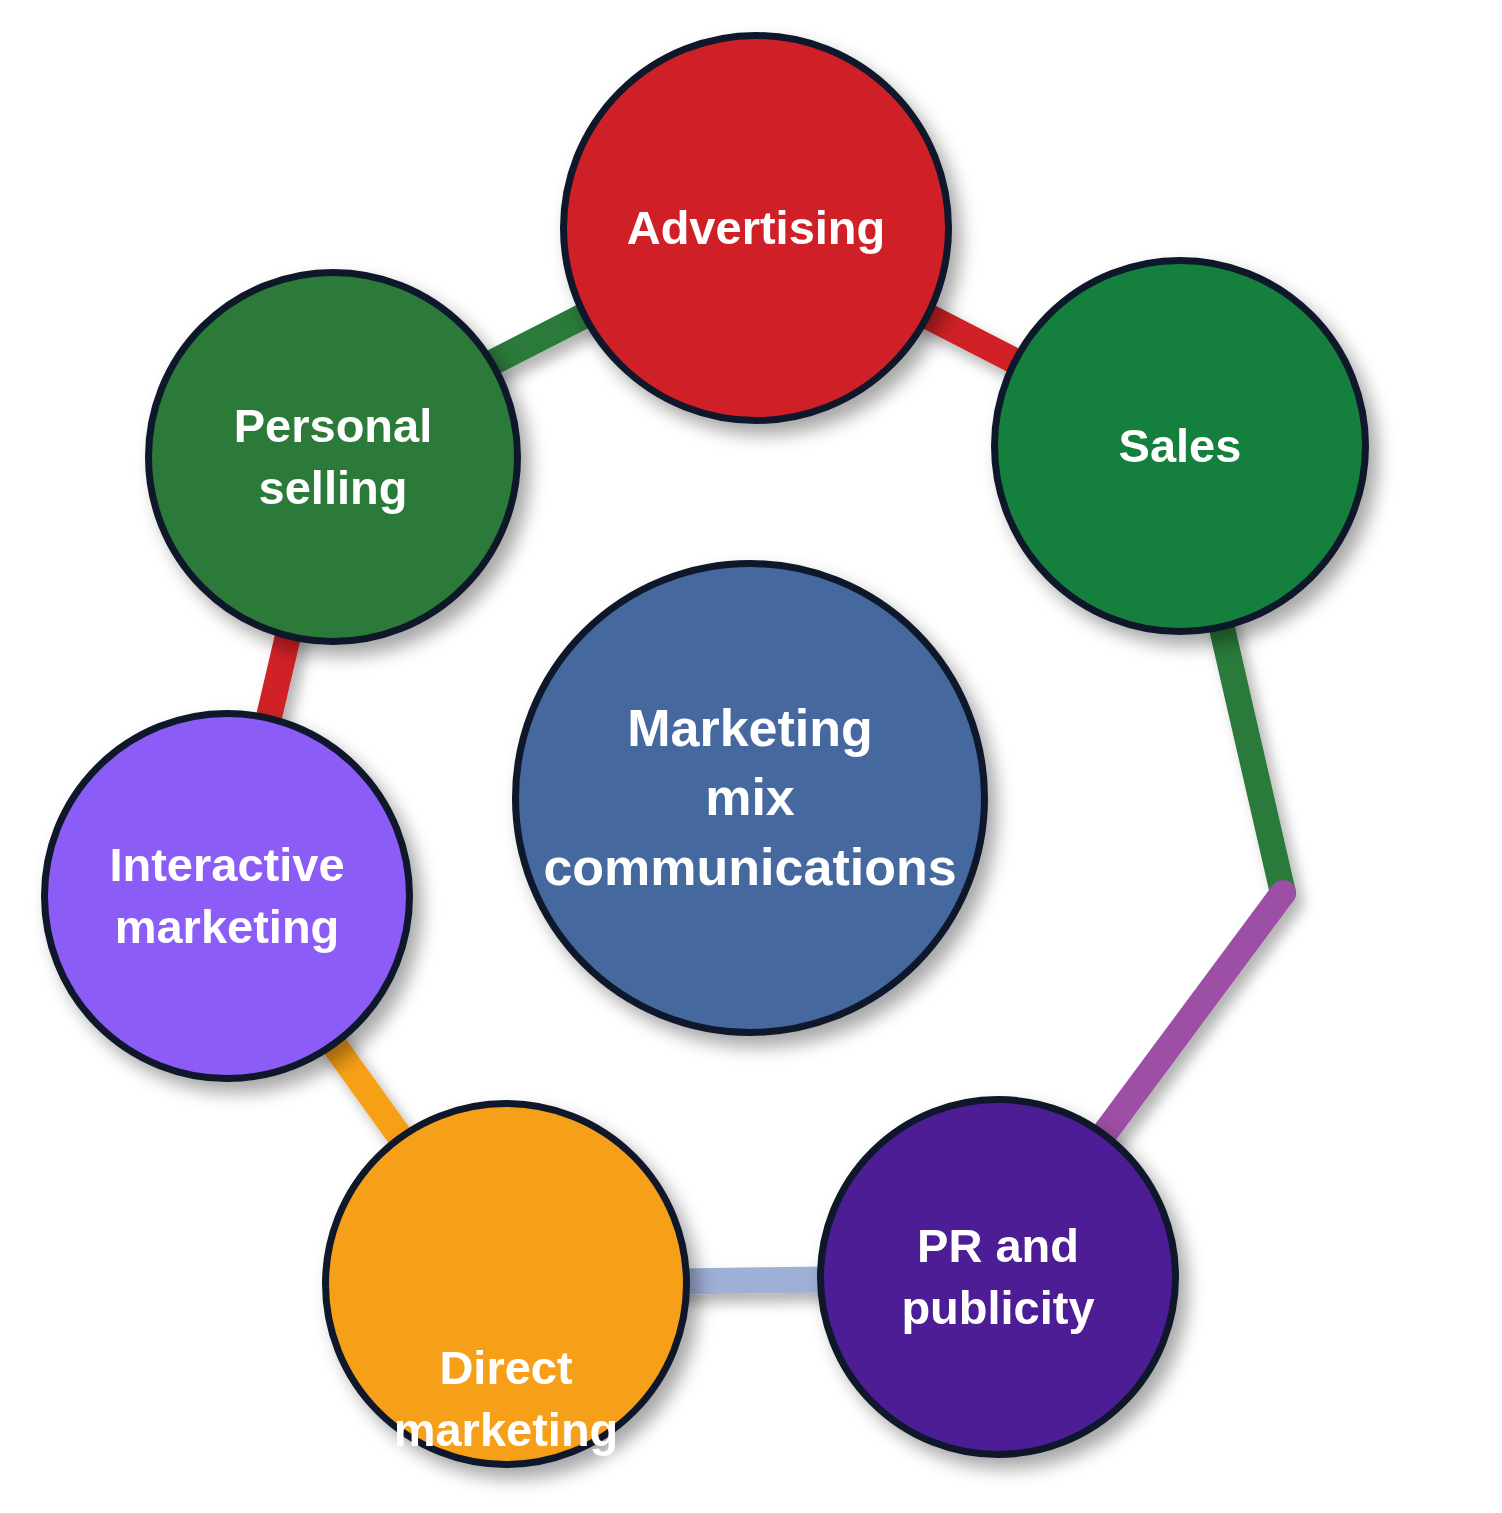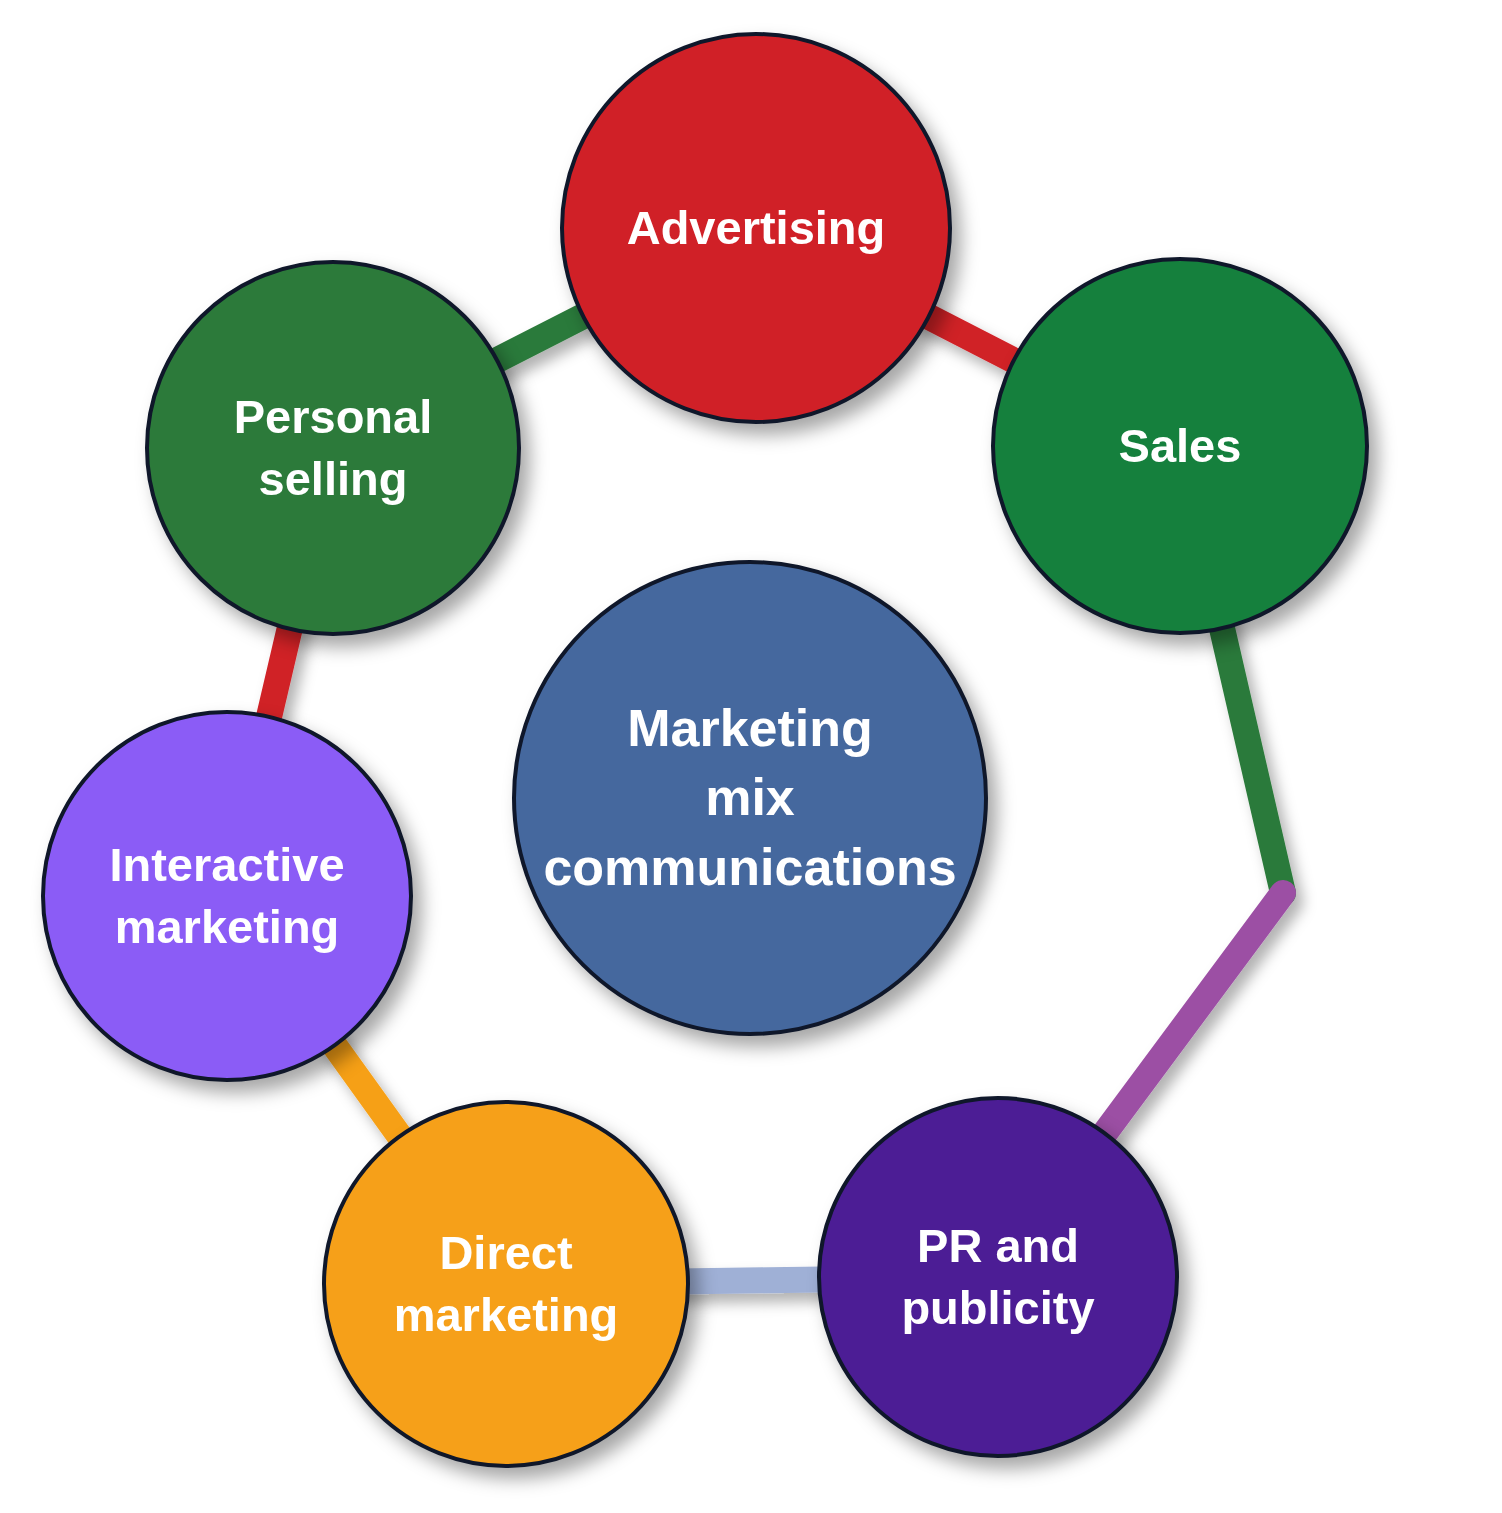--- a/index.html
+++ b/index.html
@@ -19,21 +19,21 @@
     position: absolute;
     left: 0;
     top: 0;
     width: 1502px;
     height: 1513px;
     z-index: 1;
   }
   .node {
     position: absolute;
     border-radius: 50%;
-    border: 4px solid #0f172a;
+    border: 7px solid #0f172a;
     box-sizing: border-box;
     box-shadow: 9px 11px 18px rgba(0,0,0,0.35);
     display: flex;
     align-items: center;
     justify-content: center;
     z-index: 2;
   }
   .node .label {
     text-align: center;
     color: #ffffff;
@@ -46,23 +46,23 @@
   .node-center .label {
     font-size: 52px;
     line-height: 1.33;
   }
 
   
   .node-advertising          { left: 560px;  top: 32px;   width: 392px; height: 392px; }
   .node-sales-promotion      { left: 991px;  top: 257px;  width: 378px; height: 378px; }
   .node-events-experiences   { left: 1099px; top: 709px;  width: 368px; height: 368px; }
   .node-pr-publicity         { left: 817px;  top: 1096px; width: 362px; height: 362px; }
-  .node-direct-marketing     { left: 322px;  top: 1100px; width: 368px; height: 368px; }
+  .node-direct-marketing     { left: 322px;  top: 1100px; width: 368px; height: 368px; align-items: flex-end; }
   .node-interactive-marketing{ left: 41px;   top: 710px;  width: 372px; height: 372px; }
-  .node-personal-selling     { left: 145px;  top: 260px;  width: 376px; height: 376px; align-items: center; }
+  .node-personal-selling     { left: 145px;  top: 269px;  width: 376px; height: 376px; align-items: center; }
   .node-center               { left: 512px;  top: 560px;  width: 476px; height: 476px; }
 </style>
 </head>
 <body>
 
 <div class="canvas">
 
   <svg class="connector-layer" width="1502" height="1513" viewBox="0 0 1502 1513">
     <defs>
       <filter id="ds" x="-30%" y="-30%" width="160%" height="160%">

